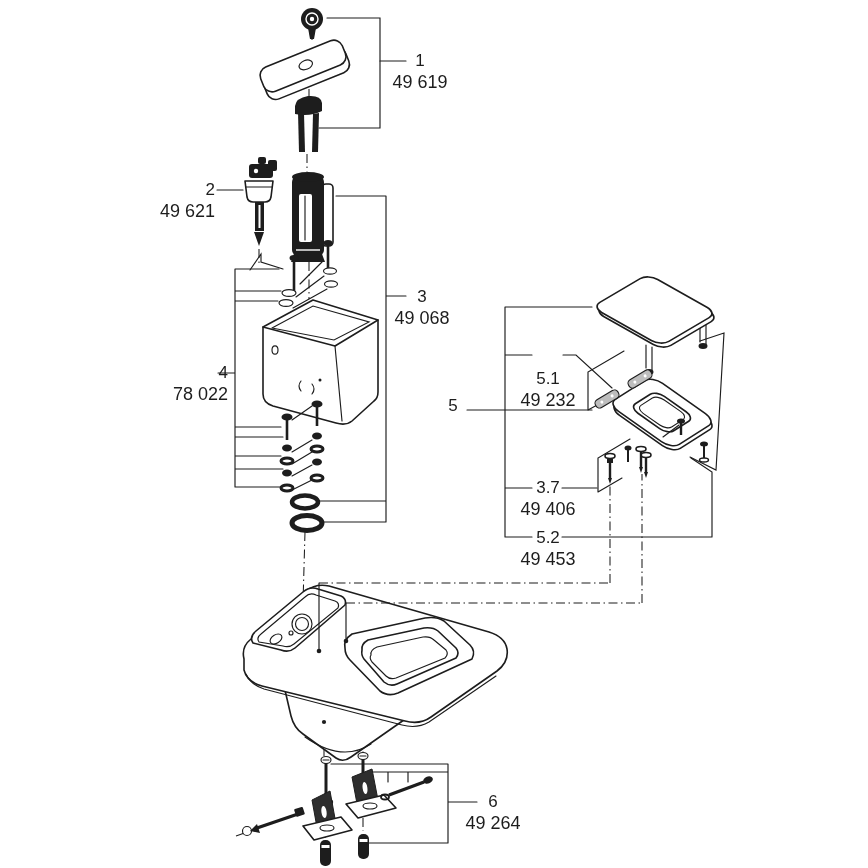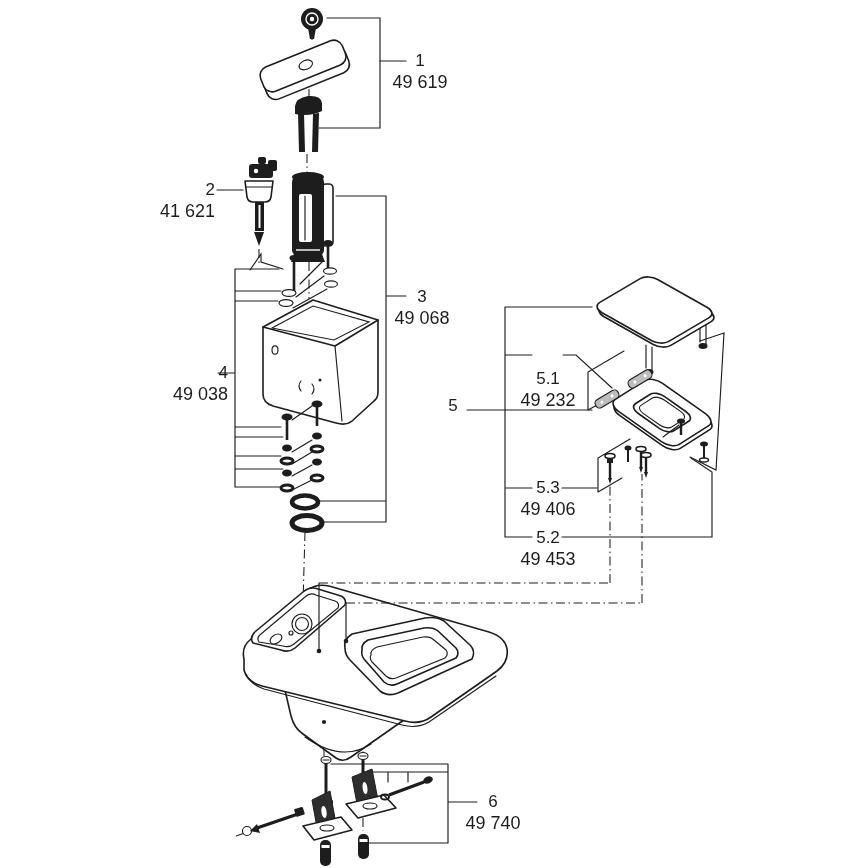--- a/index.html
+++ b/index.html
@@ -249,42 +249,42 @@
     <rect x="359.5" y="839" width="8" height="3" fill="#ffffff"></rect>
   </g>
 </svg>
 
   <div class="label" style="left:390px;top:50px;width:60px;">
     <div class="num">1</div>
     <div class="code">49 619</div>
   </div>
   <div class="label right" style="left:143px;top:179px;width:72px;">
     <div class="num">2</div>
-    <div class="code">41 621</div>
+    <div class="code">49 621</div>
   </div>
   <div class="label" style="left:392px;top:286px;width:60px;">
     <div class="num">3</div>
     <div class="code">49 068</div>
   </div>
   <div class="label right" style="left:156px;top:362px;width:72px;">
     <div class="num">4</div>
-    <div class="code">49 038</div>
+    <div class="code">78 022</div>
   </div>
   <div class="label" style="left:440px;top:395px;width:26px;">
     <div class="num">5</div>
   </div>
   <div class="label" style="left:518px;top:344px;width:60px;margin-top:24px;">
     <div class="num">5.1</div>
     <div class="code">49 232</div>
   </div>
   <div class="label" style="left:518px;top:477px;width:60px;">
-    <div class="num">5.3</div>
+    <div class="num">3.7</div>
     <div class="code">49 406</div>
   </div>
   <div class="label" style="left:518px;top:527px;width:60px;text-align:center;">
     <div class="num">5.2</div>
     <div class="code">49 453</div>
   </div>
   <div class="label" style="left:463px;top:791px;width:60px;">
     <div class="num">6</div>
-    <div class="code">49 740</div>
+    <div class="code">49 264</div>
   </div>
 </div>
 
 </body></html>

